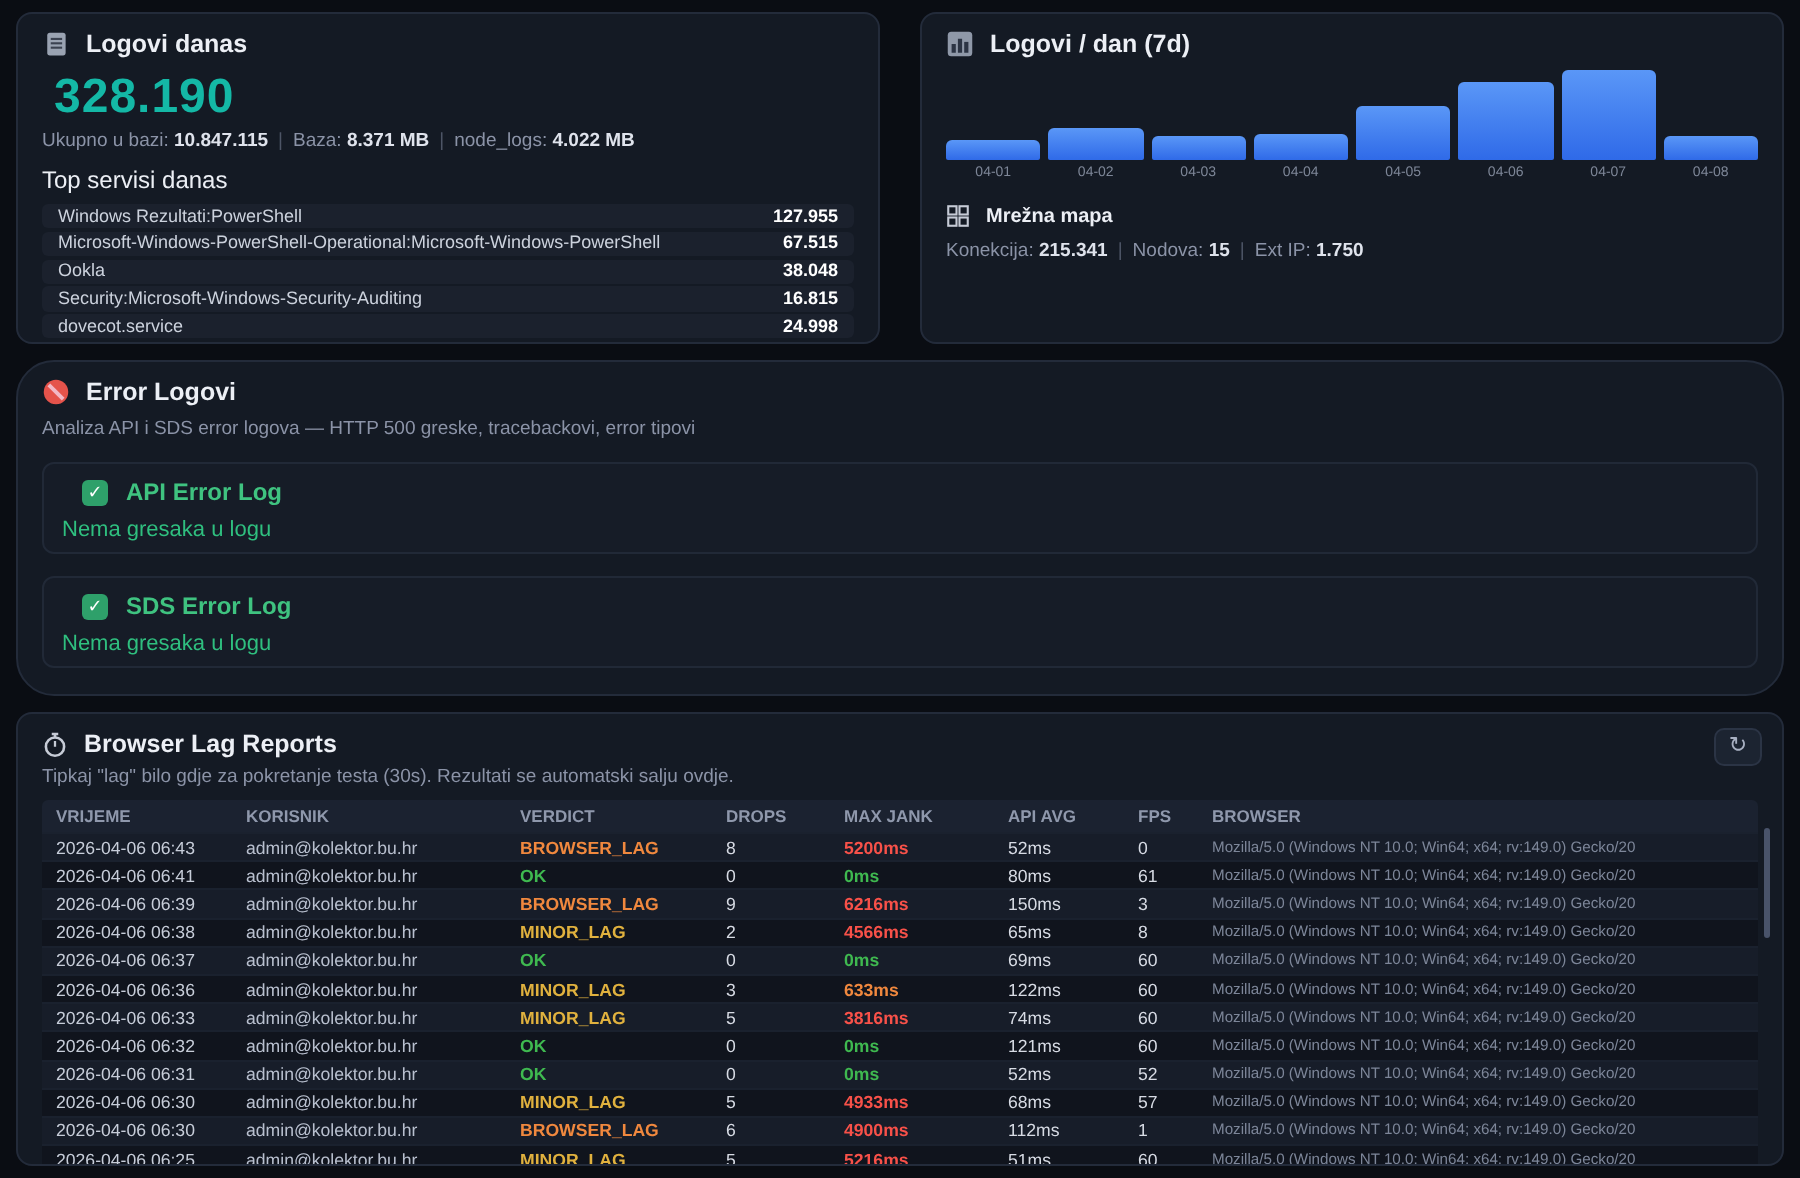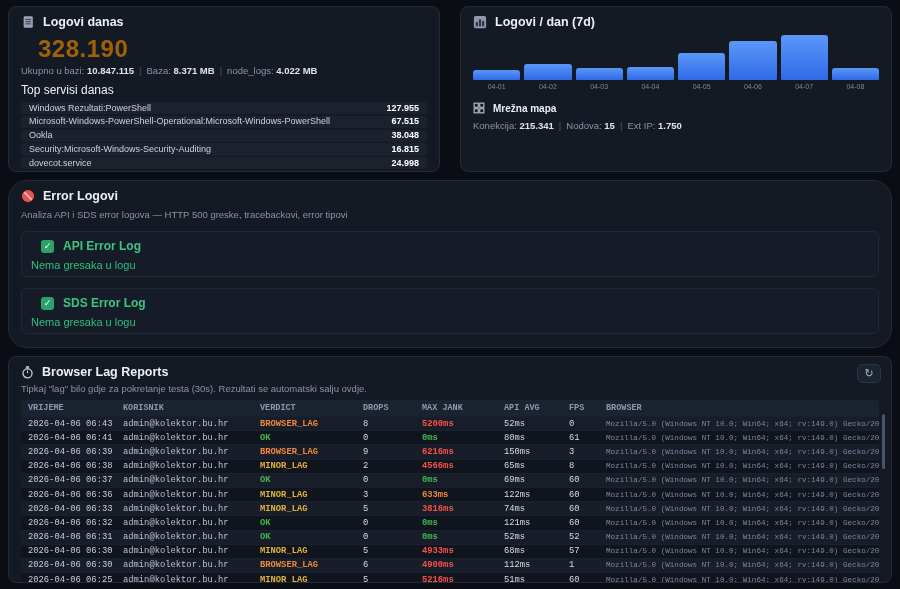--- a/index.html
+++ b/index.html
@@ -17,21 +17,21 @@
     padding: 8px 12px;
     overflow: hidden;
   }
   .top-grid { display: grid; grid-template-columns: 1fr 1fr; gap: 20px; }
   .top-grid .panel { height: 166px; }
 
   .ptitle { display: flex; align-items: center; gap: 8px; font-size: 12.5px; font-weight: bold; color: #eceff5; }
   .ptitle svg { flex: 0 0 auto; }
 
   
-  .big-num { color: #a16207; font-size: 24px; font-weight: bold; letter-spacing: .5px; margin: 6px 17px 2px; }
+  .big-num { color: #14b8a6; font-size: 24px; font-weight: bold; letter-spacing: .5px; margin: 6px 6px 2px; }
   .stat-line { font-size: 9.5px; color: #8b93a7; margin-bottom: 7px; white-space: nowrap; }
   .stat-part .s-val { color: #dfe3ec; font-weight: bold; }
   .stat-part + .stat-part::before { content: "|"; color: #4d5566; margin: 0 5px; }
   .sub-title { font-size: 12px; font-weight: normal; color: #eceff5; margin: 2px 0 5px; }
   .svc-row {
     display: flex; justify-content: space-between; align-items: center;
     background: #1b212d; border-radius: 3px;
     padding: 1px 8px; margin-bottom: 1.5px;
     font-size: 9px; line-height: 11px; height: 12.3px;
   }
@@ -65,21 +65,21 @@
   }
 
   
   .panel.lag { margin-top: 8px; height: 227px; position: relative; padding: 8px 12px; }
   .refresh-btn {
     position: absolute; top: 7px; right: 10px;
     width: 24px; height: 19px; background: #1c2431; border: 1px solid #2b3445;
     border-radius: 5px; color: #a8b0c2; font-size: 11px; line-height: 17px;
     text-align: center; cursor: pointer;
   }
-  .table { margin-top: 6px; position: relative; font-family: Liberation Mono, monospace; }
+  .table { margin-top: 6px; position: relative; }
   .tgrid { display: grid; grid-template-columns: 102px 137px 103px 59px 82px 65px 37px 1fr; align-items: center; }
   .tgrid > :first-child { padding-left: 7px; }
   .thead { background: #1b2230; border-radius: 3px 3px 0 0; }
   .thead span { font-size: 8.5px; font-weight: bold; color: #8f98ac; padding: 3px 0; white-space: nowrap; }
   .trow { font-size: 8.8px; line-height: 10px; padding: 1.6px 0; border-top: 1px solid #1a212e; }
   .trow:nth-child(odd) { background: #171d29; }
   .trow:nth-child(even) { background: #10141d; }
   .trow span { white-space: nowrap; overflow: hidden; }
   .c-time { color: #c7cdd9; }
   .c-user { color: #b9c0cf; }

